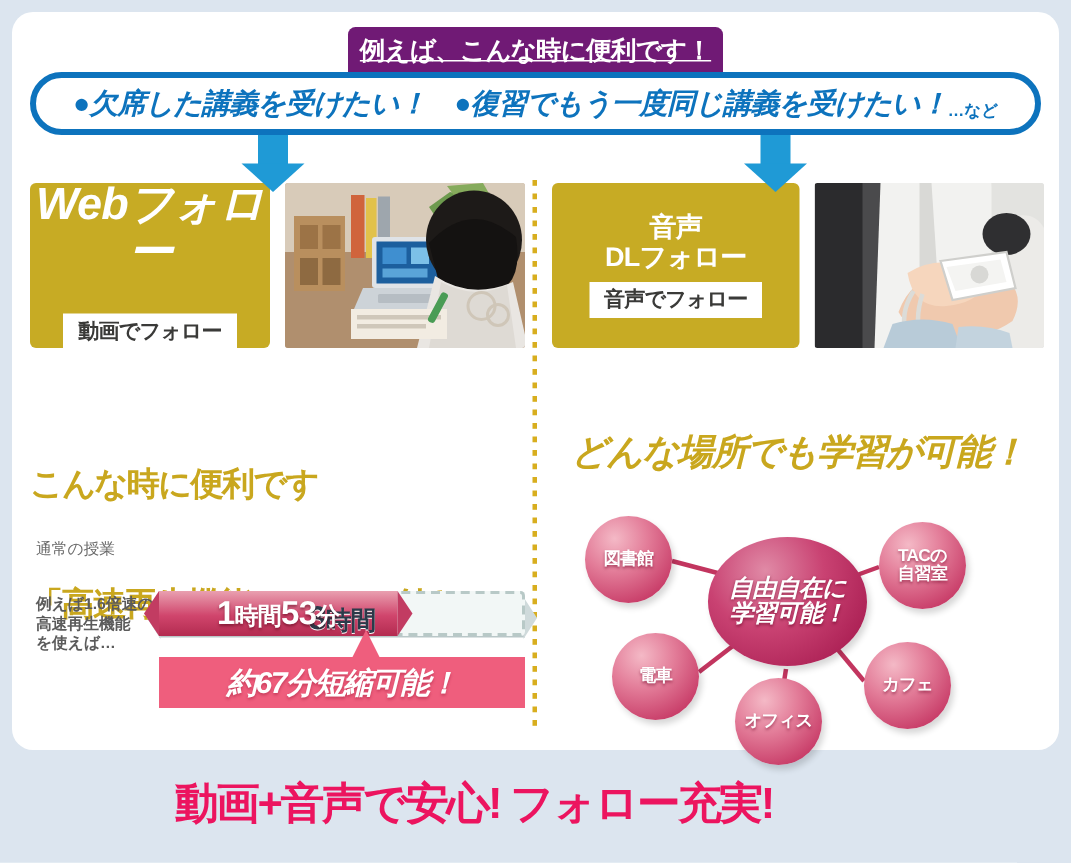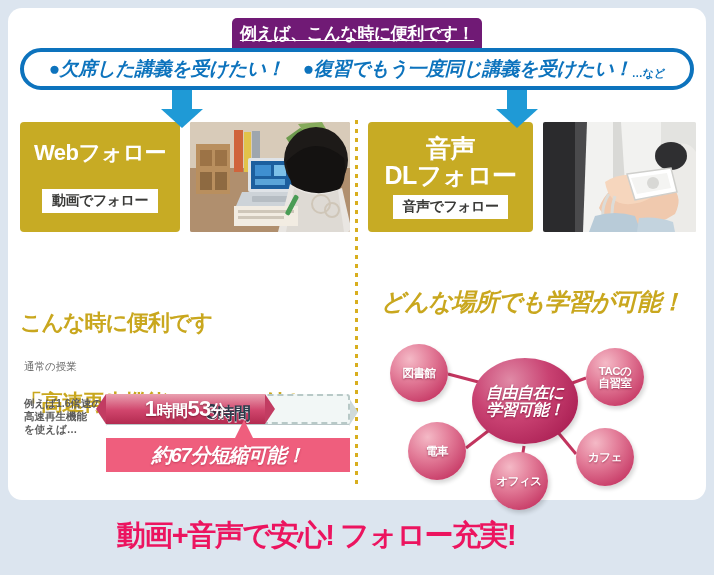--- a/index.html
+++ b/index.html
@@ -107,22 +107,22 @@
   .panel.right .gold-box { width: 165px; height: 110px; }
 
   .gold-box .gb-title {
     color: #ffffff;
     font-weight: 700;
     letter-spacing: -0.5px;
     text-align: center;
     line-height: 1.06;
     white-space: pre-line;
   }
-  .panel.left  .gold-box .gb-title { font-size: 22px; margin-bottom: 24px; }
-  .panel.right .gold-box .gb-title { font-size: 25px; margin-bottom: 7px; }
+  .panel.left  .gold-box .gb-title { font-size: 30px; margin-bottom: 24px; font-style: italic; }
+  .panel.right .gold-box .gb-title { font-size: 18px; margin-bottom: 7px; }
 
   .gold-box .gb-chip {
     background: #ffffff;
     color: #3a3a38;
     font-size: 14px; font-weight: 700;
     letter-spacing: -0.5px;
     padding: 3px 10px;
     white-space: nowrap;
   }
 

